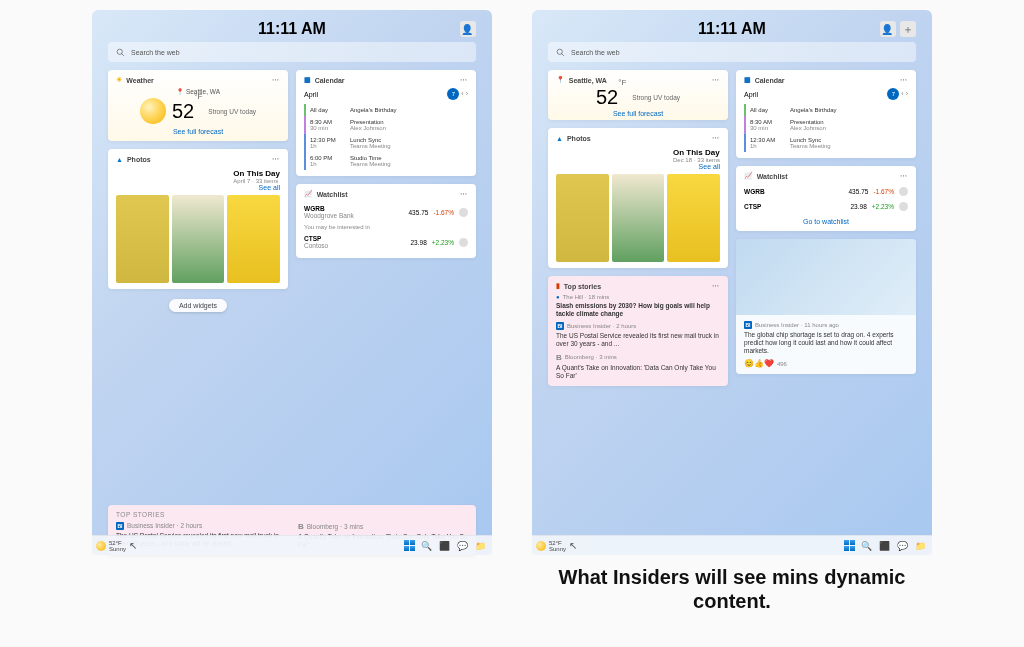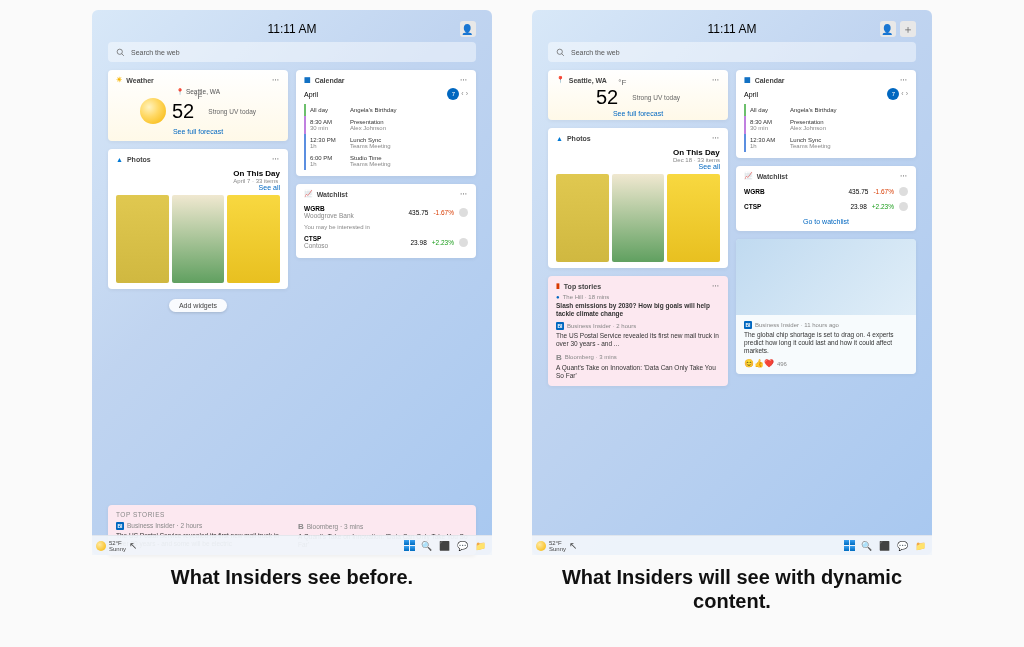--- a/index.html
+++ b/index.html
@@ -1,21 +1,21 @@
 <!DOCTYPE html>
 <html><head>
 <meta charset="utf-8">
 <style>
   * { box-sizing: border-box; margin: 0; padding: 0; }
   body { font-family: 'Segoe UI', sans-serif; background: #fafafa; width: 1024px; height: 647px; overflow: hidden; }
   .wrap { display: flex; gap: 40px; justify-content: center; padding: 10px 40px 0 40px; }
   .panel-col { display: flex; flex-direction: column; align-items: center; }
   .panel { width: 400px; height: 545px; background: linear-gradient(135deg, #d8e8f8 0%, #c0d4f0 40%, #a8c8f0 100%); border-radius: 6px; padding: 6px 16px 0 16px; display: flex; flex-direction: column; position: relative; font-size: 7px; }
   .hdr { display: flex; align-items: center; justify-content: center; height: 26px; position: relative; }
-  .time { font-size: 12px; font-weight: 400; color: #000; }
+  .time { font-size: 16px; font-weight: 700; color: #000; }
   .avatar { position: absolute; right: 0; width: 16px; height: 16px; border-radius: 3px; background: #e8e8e8; display:flex; align-items:center; justify-content:center; font-size:10px; }
   .search { background: rgba(255,255,255,0.45); border-radius: 4px; height: 20px; display: flex; align-items: center; padding: 0 8px; color: #555; margin-bottom: 8px; }
   .search svg { width: 9px; height: 9px; margin-right: 6px; }
   .grid { display: flex; gap: 8px; flex: 1; min-height: 0; }
   .col { display: flex; flex-direction: column; gap: 8px; flex: 1; }
   .card { background: #fff; border-radius: 4px; padding: 6px 8px; box-shadow: 0 1px 4px rgba(0,0,0,0.06); }
   .card-hdr { display: flex; align-items: center; justify-content: space-between; margin-bottom: 4px; }
   .card-title { display: flex; align-items: center; gap: 4px; font-weight: 600; color: #444; }
   .dots { color: #888; letter-spacing: 1px; font-weight: bold; }
   .weather { background: linear-gradient(180deg, #fff 0%, #fff9e8 100%); }
@@ -269,21 +269,20 @@
                 <div></div>
               </div>
             </div>
       <div class="tb-ic">🔍</div>
       <div class="tb-ic">⬛</div>
       <div class="tb-ic">💬</div>
       <div class="tb-ic">📁</div>
     </div>
   </div>
 </div>
-<div class="caption">What Insiders see before.</div>
 </div>
 
 <div class="panel-col">
 <div class="panel">
   <div class="hdr">
     <div class="time">11:11 AM</div>
     <div class="avatar">
             <span class="plus">＋</span>
           </div>
     <div class="avatar" style="right:20px">👤</div>
@@ -475,16 +474,16 @@
                 <div></div>
               </div>
             </div>
       <div class="tb-ic">🔍</div>
       <div class="tb-ic">⬛</div>
       <div class="tb-ic">💬</div>
       <div class="tb-ic">📁</div>
     </div>
   </div>
 </div>
-<div class="caption">What Insiders will see with dynamic content.</div>
+<div class="caption">What Insiders will see mins dynamic content.</div>
 </div>
 
 </div>
 
 </body></html>

